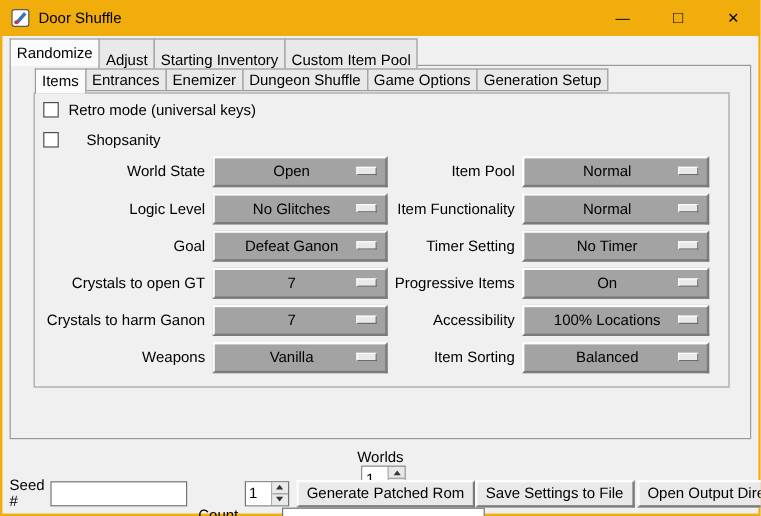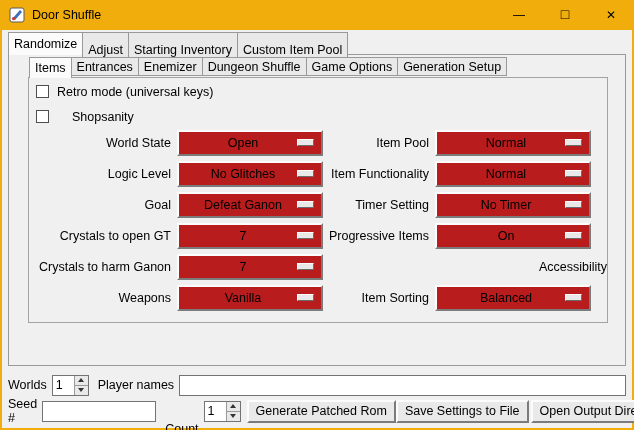--- a/index.html
+++ b/index.html
@@ -37,29 +37,29 @@
 
   
   .check-row{position:absolute;left:7px;display:flex;align-items:center;gap:8px;height:15px;}
   .checkbox{width:13px;height:13px;background:#fff;border:1px solid #4d4d4d;flex:none;}
 
   
   .field-grid{position:absolute;left:0;right:0;top:49px;}
   .field-row{display:flex;align-items:center;height:31px;}
   .lbl-l{width:142px;text-align:right;white-space:nowrap;}
   .lbl-r{flex:1;text-align:right;white-space:nowrap;}
-  .optmenu{position:relative;height:26px;background:#b91c1c;border:2px solid;border-color:#fcfcfc #7b7b7b #7b7b7b #fcfcfc;display:flex;align-items:center;justify-content:center;cursor:default;}
+  .optmenu{position:relative;height:26px;background:#a3a3a3;border:2px solid;border-color:#fcfcfc #7b7b7b #7b7b7b #fcfcfc;display:flex;align-items:center;justify-content:center;cursor:default;}
   .dd-l{width:146px;margin-left:6px;flex:none;}
   .dd-r{width:156px;margin-left:6px;margin-right:16px;flex:none;}
   .opt-value{white-space:nowrap;padding-right:14px;}
   .opt-ind{position:absolute;right:7px;top:50%;margin-top:-4px;width:17px;height:7px;background:#e9e9e9;border:1px solid;border-color:#fcfcfc #6b6b6b #6b6b6b #fcfcfc;}
 
   
   .bottom-row{position:absolute;left:6px;right:6px;display:flex;align-items:center;}
-  .row1{top:344px;height:22px;}
+  .row1{top:344px;height:22px;flex-direction:column;}
   .row2{top:369px;height:24px;}
   .entry{height:21px;background:#fff;border:1px solid #737373;padding:0 3px;font:inherit;outline:none;}
   .entry-playernames{flex:1;margin-left:5px;min-width:0;}
   .entry-seed{width:114px;margin-left:5px;}
   .lbl-playernames{margin-left:9px;}
   .lbl-count{margin-left:9px;margin-top:35px;}
   .spinbox{display:flex;height:21px;border:1px solid #737373;background:#fff;margin-left:5px;flex:none;}
   .spin-entry{width:21px;border:none;outline:none;padding:0 0 0 3px;font:inherit;background:#fff;}
   .spin-col{display:flex;flex-direction:column;width:14px;border-left:1px solid #9a9a9a;}
   .spin-btn{flex:1;display:flex;align-items:center;justify-content:center;background:#e9e9e9;cursor:default;}
@@ -181,20 +181,24 @@
             </div>
           </div>
 
           <div class="field-row">
             <span class="lbl-l">Crystals to harm Ganon</span>
             <div class="optmenu dd-l">
               <span class="opt-value">7</span>
               <span class="opt-ind"></span>
             </div>
             <span class="lbl-r">Accessibility</span>
+            <div class="optmenu dd-r">
+              <span class="opt-value">100% Locations</span>
+              <span class="opt-ind"></span>
+            </div>
           </div>
 
           <div class="field-row">
             <span class="lbl-l">Weapons</span>
             <div class="optmenu dd-l">
               <span class="opt-value">Vanilla</span>
               <span class="opt-ind"></span>
             </div>
             <span class="lbl-r">Item Sorting</span>
             <div class="optmenu dd-r">

